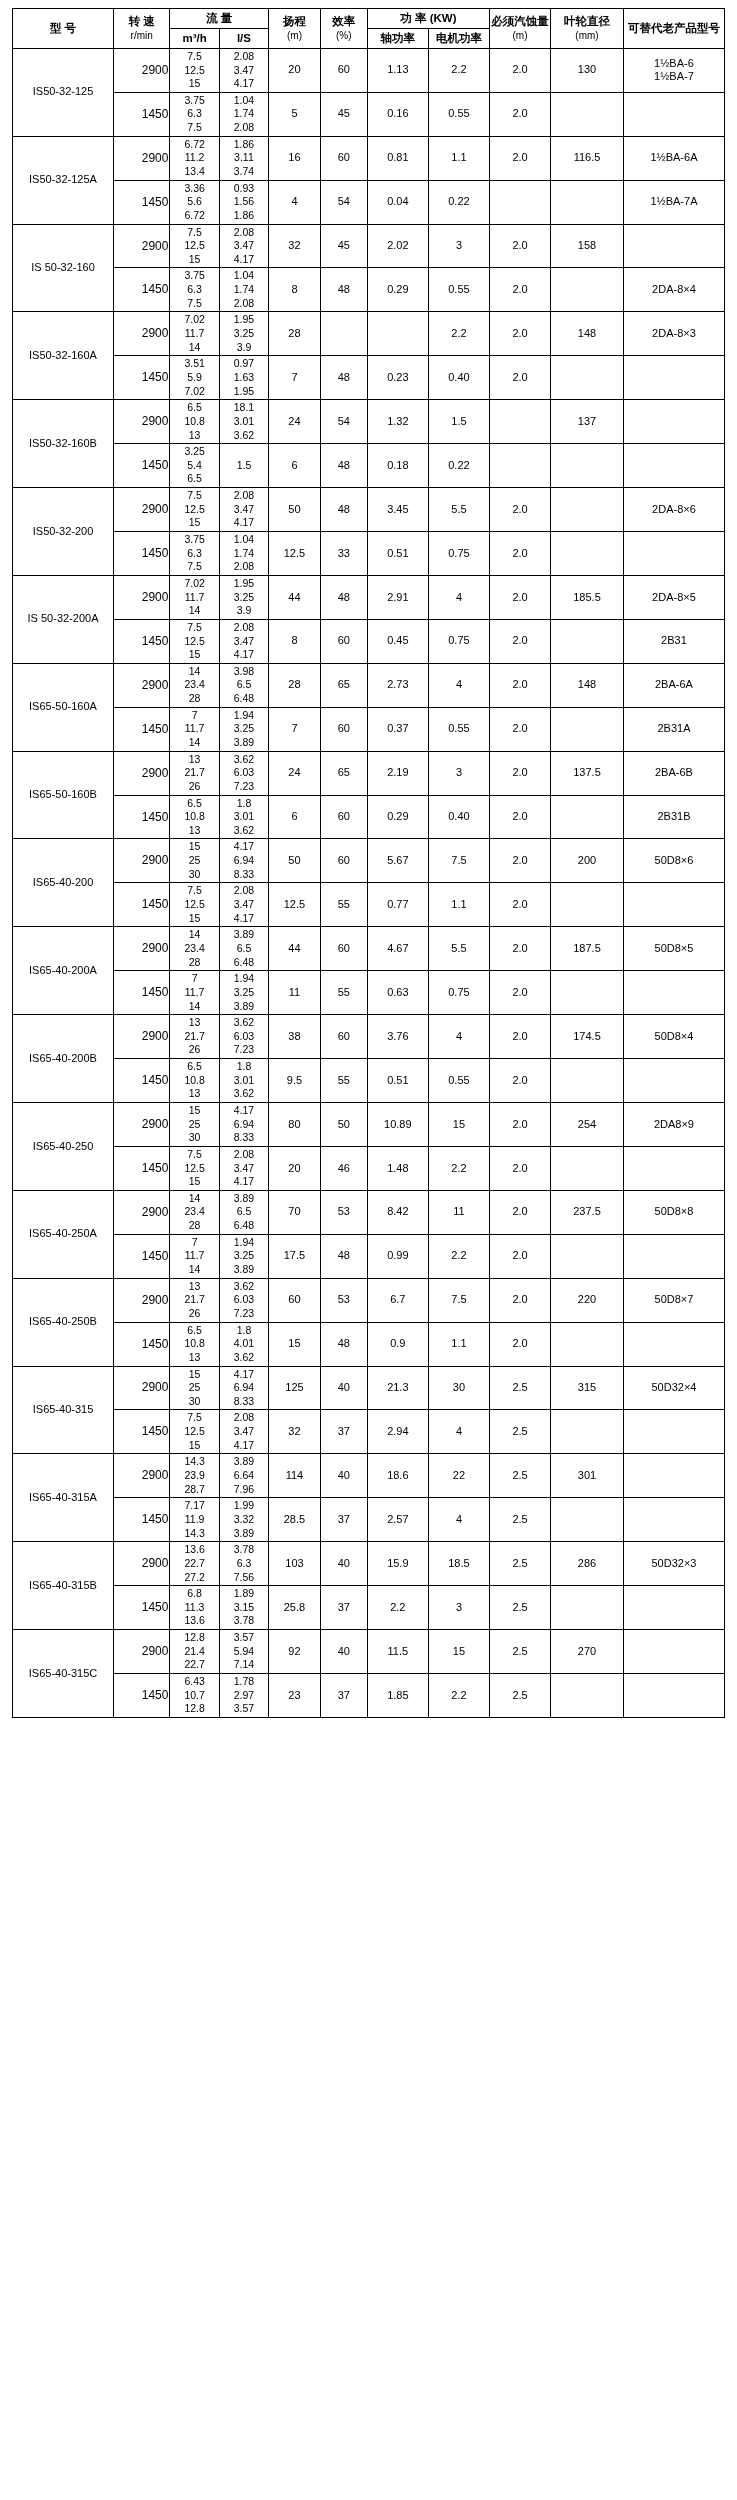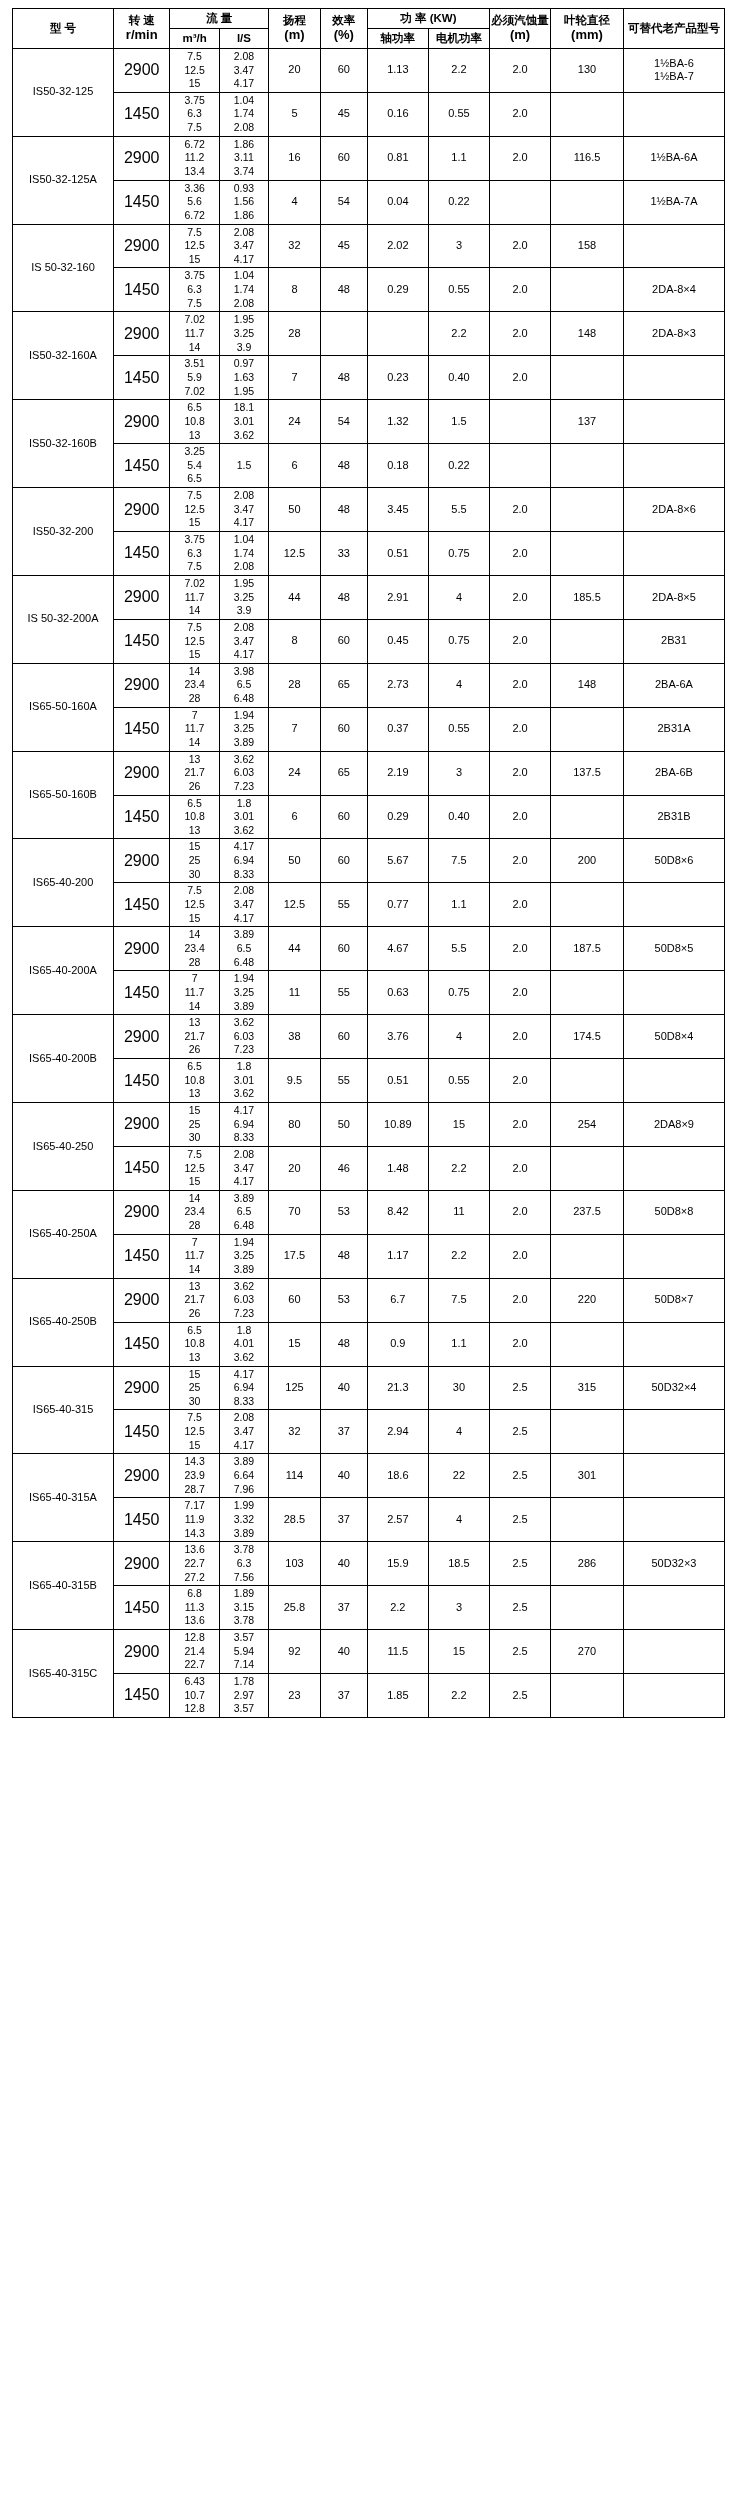--- a/index.html
+++ b/index.html
@@ -26,24 +26,24 @@
     font-size:11px;
     line-height:1.25;
     padding:1px 1px;
   }
   thead th{
     font-size:11.5px;
     font-weight:bold;
     padding:2px 1px;
     line-height:1.3;
   }
-  .hdr-sub{font-size:13px;font-weight:bold;display:block;}
+  .hdr-sub{font-size:10px;font-weight:normal;display:block;}
   .hdr-main{display:block;}
   .model{font-size:11px;white-space:nowrap;text-align:center;}
-  .rpm{font-size:16px;}
+  .rpm{font-size:12px;text-align:right;}
   .flow{font-size:10.5px;line-height:1.3;}
   .flow div{white-space:nowrap;}
   
   col.c-model{width:86px;}
   col.c-rpm{width:48px;}
   col.c-q1{width:42px;}
   col.c-q2{width:42px;}
   col.c-head{width:44px;}
   col.c-eff{width:40px;}
   col.c-p1{width:52px;}
@@ -724,21 +724,21 @@
             <div>11.7</div>
             <div>14</div>
           </td>
           <td class="flow">
             <div>1.94</div>
             <div>3.25</div>
             <div>3.89</div>
           </td>
           <td>17.5</td>
           <td>48</td>
-          <td>1.17</td>
+          <td>0.99</td>
           <td>2.2</td>
           <td>2.0</td>
           <td></td>
           <td class="two-line">
             <div></div>
           </td>
         </tr>
         <tr>
           <td class="model" rowspan="2">IS65-40-250B</td>
           <td class="rpm">2900</td>

